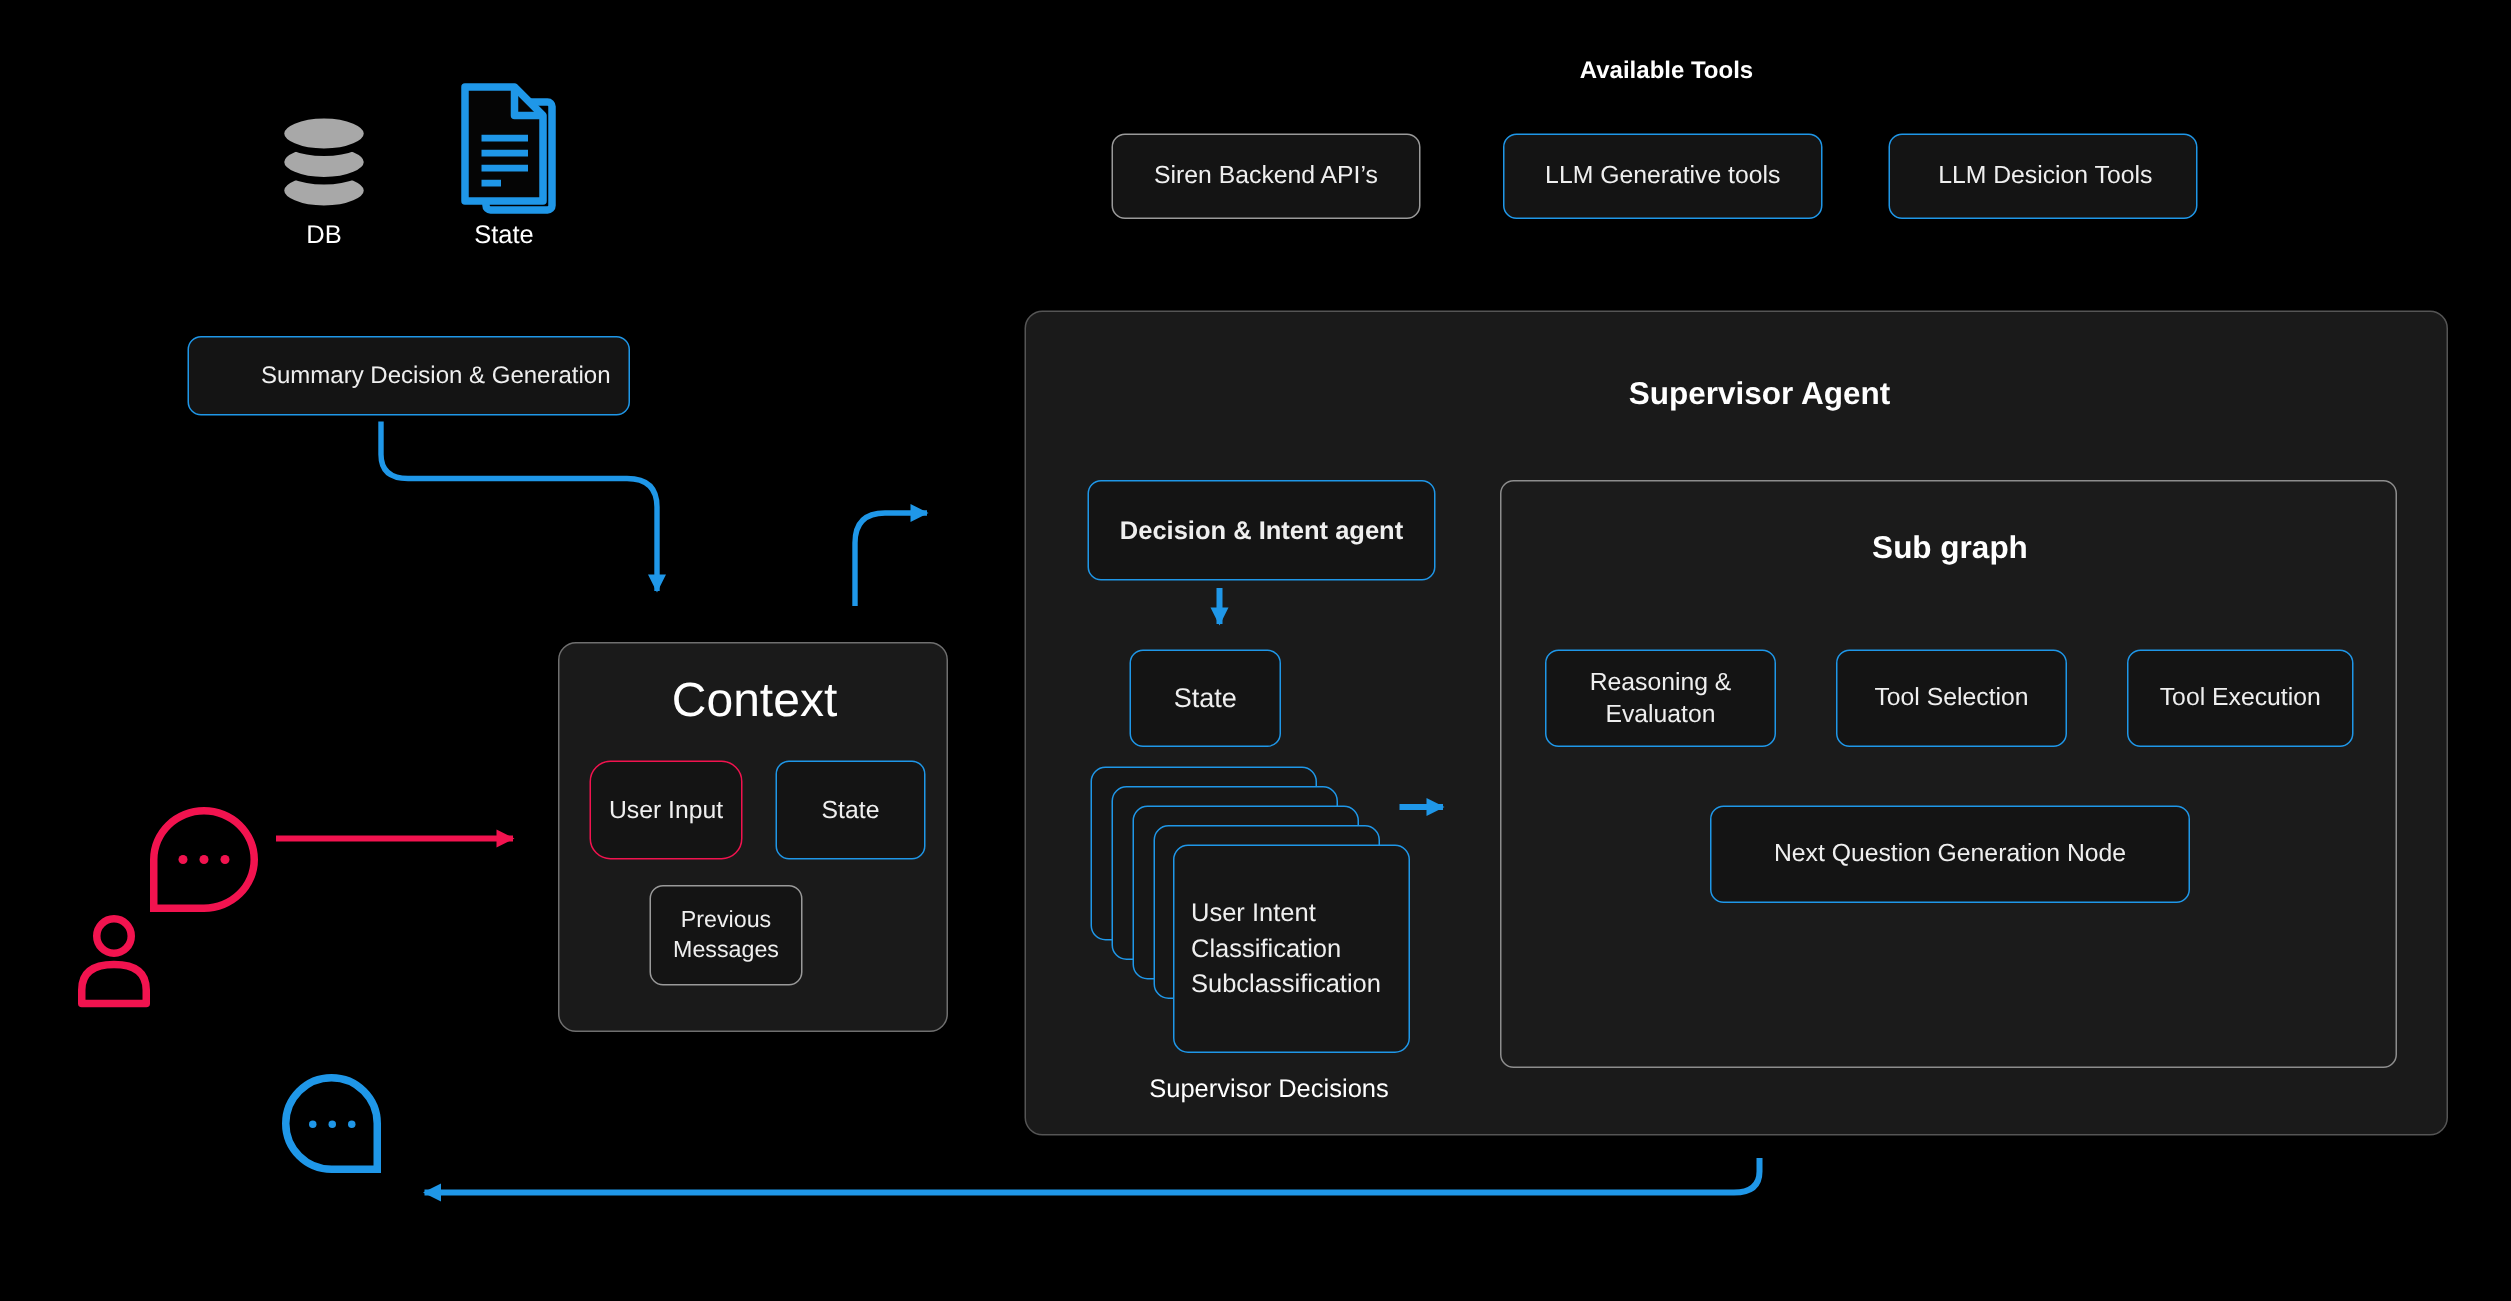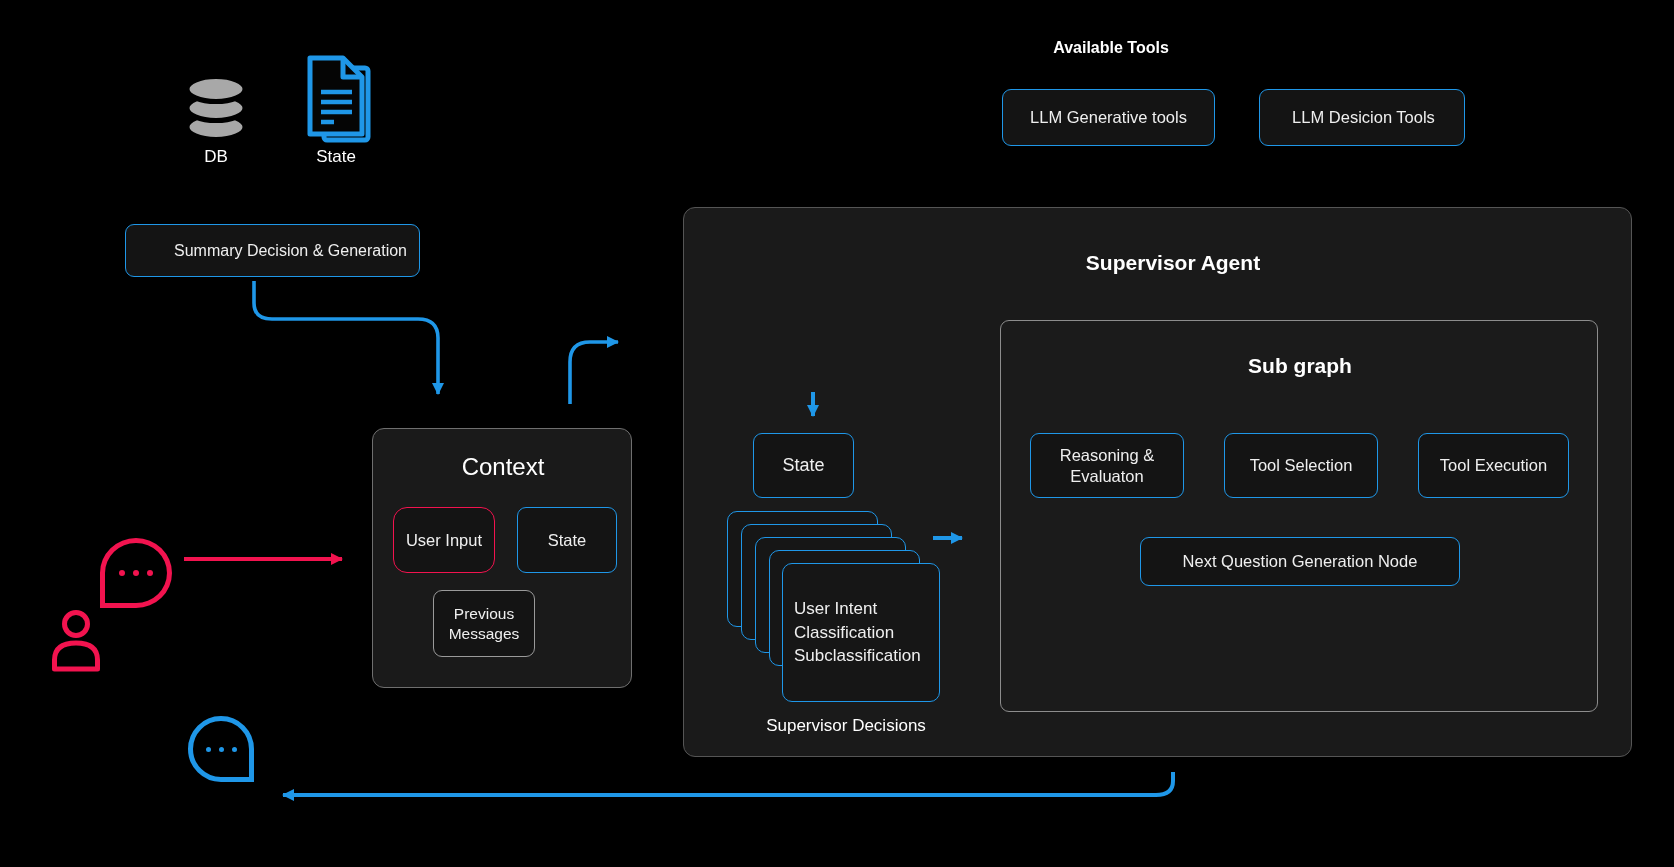--- a/index.html
+++ b/index.html
@@ -55,54 +55,56 @@
 
   <svg class="abs" style="left:302px;top:54px;" width="70" height="90" viewBox="0 0 70 90">
     <rect x="22" y="14" width="44" height="72" rx="3" fill="#000" stroke="#1f97e8" stroke-width="5"></rect>
     <path d="M8 4 H41 L60 23 V80 H8 Z" fill="#050505" stroke="#1f97e8" stroke-width="5" stroke-linejoin="round"></path>
     <path d="M41 4 V23 H60" fill="none" stroke="#1f97e8" stroke-width="5" stroke-linejoin="round"></path>
     <path d="M19 38 H50 M19 48 H50 M19 58 H50 M19 68 H32" stroke="#1f97e8" stroke-width="4.5"></path>
   </svg>
   <div class="label" style="left:336px;top:147px;font-size:17px;">State</div>
 
   <div class="title" style="left:1111px;top:48px;font-size:16px;">Available Tools</div>
+  <div class="node gray" style="left:741px;top:89px;width:206px;height:57px;">Siren Backend API’s</div>
   <div class="node" style="left:1002px;top:89px;width:213px;height:57px;">LLM Generative tools</div>
   <div class="node" style="left:1259px;top:89px;width:206px;height:57px;padding-left:11px;">LLM Desicion Tools</div>
 
   <div class="node" style="left:125px;top:224px;width:295px;height:53px;font-size:16px;padding-left:44px;">Summary Decision &amp; Generation</div>
 
   <div class="container-box" style="left:372px;top:428px;width:260px;height:260px;border-color:#6f6f6f;"></div>
-  <div class="title" style="left:503px;top:467px;font-size:24px;font-weight:normal;">Context</div>
+  <div class="title" style="left:503px;top:467px;font-size:32px;font-weight:normal;">Context</div>
   <div class="node red" style="left:393px;top:507px;width:102px;height:66px;border-radius:14px;">User Input</div>
   <div class="node" style="left:517px;top:507px;width:100px;height:66px;">State</div>
   <div class="node gray" style="left:393px;top:590px;width:102px;height:67px;font-size:15.5px;white-space:normal;margin-left:40px;">Previous Messages</div>
 
   <div class="container-box" style="left:683px;top:207px;width:949px;height:550px;"></div>
   <div class="title" style="left:1173px;top:263px;font-size:21px;">Supervisor Agent</div>
 
+  <div class="node bold" style="left:725px;top:320px;width:232px;height:67px;">Decision &amp; Intent agent</div>
   <div class="node" style="left:753px;top:433px;width:101px;height:65px;font-size:18px;">State</div>
 
   <div class="stack-card" style="left:727px;top:511px;width:151px;height:116px;"></div>
   <div class="stack-card" style="left:741px;top:524px;width:151px;height:116px;"></div>
   <div class="stack-card" style="left:755px;top:537px;width:151px;height:116px;"></div>
   <div class="stack-card" style="left:769px;top:550px;width:151px;height:116px;"></div>
   <div class="stack-card" style="left:782px;top:563px;width:158px;height:139px;"></div>
   <div class="front-card-text" style="left:782px;top:563px;width:170px;height:139px;">
     <span>User Intent</span>
     <span>Classification</span>
     <span>Subclassification</span>
   </div>
   <div class="label" style="left:846px;top:716px;font-size:17px;">Supervisor Decisions</div>
 
   <div class="container-box lighter" style="left:1000px;top:320px;width:598px;height:392px;border-radius:9px;"></div>
   <div class="title" style="left:1300px;top:366px;font-size:21px;">Sub graph</div>
   <div class="node" style="left:1030px;top:433px;width:154px;height:65px;white-space:normal;">Reasoning &amp; Evaluaton</div>
   <div class="node" style="left:1224px;top:433px;width:154px;height:65px;">Tool Selection</div>
   <div class="node" style="left:1418px;top:433px;width:151px;height:65px;">Tool Execution</div>
-  <div class="node" style="left:1140px;top:537px;width:320px;height:49px;">Next Question Generation Node</div>
+  <div class="node" style="left:1140px;top:537px;width:320px;height:65px;">Next Question Generation Node</div>
 
   <div class="bubble red" style="left:100px;top:538px;width:72px;height:70px;">
     <span class="dot"></span>
       <span class="dot"></span>
       <span class="dot"></span>
   </div>
 
   <svg class="abs" style="left:50px;top:610px;" width="52" height="62" viewBox="0 0 52 62">
     <circle cx="26" cy="14" r="11.5" fill="none" stroke="#f2134f" stroke-width="5"></circle>
     <path d="M4.5 59 V50 Q4.5 33 26 33 Q47.5 33 47.5 50 V59 Z" fill="none" stroke="#f2134f" stroke-width="5" stroke-linejoin="round"></path>

